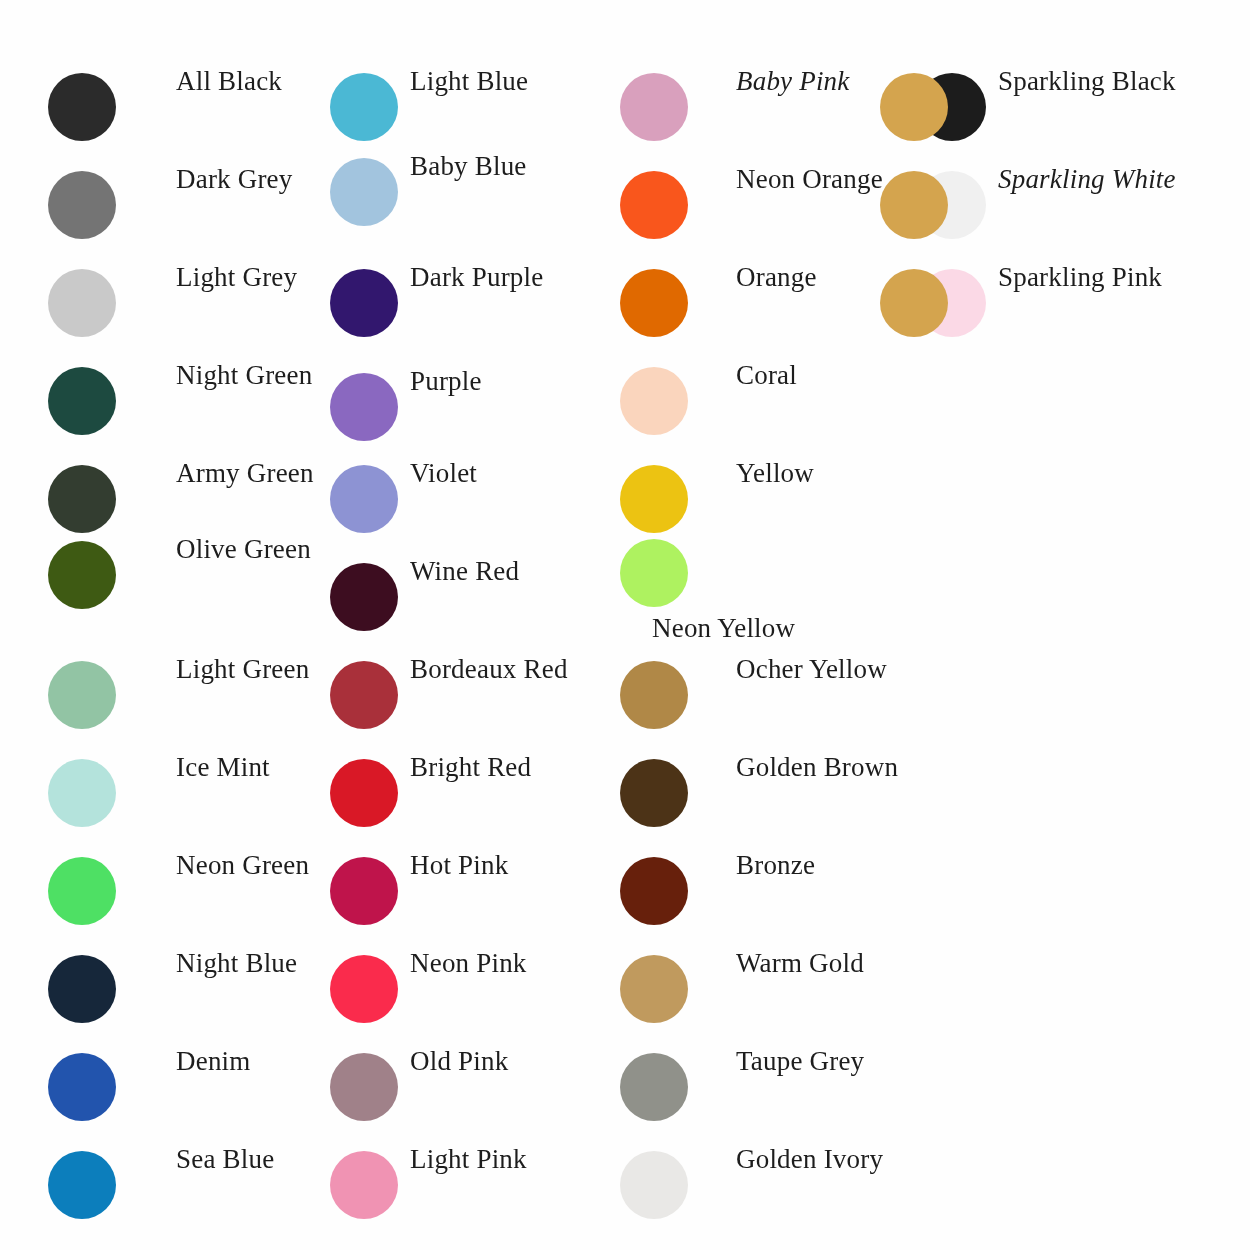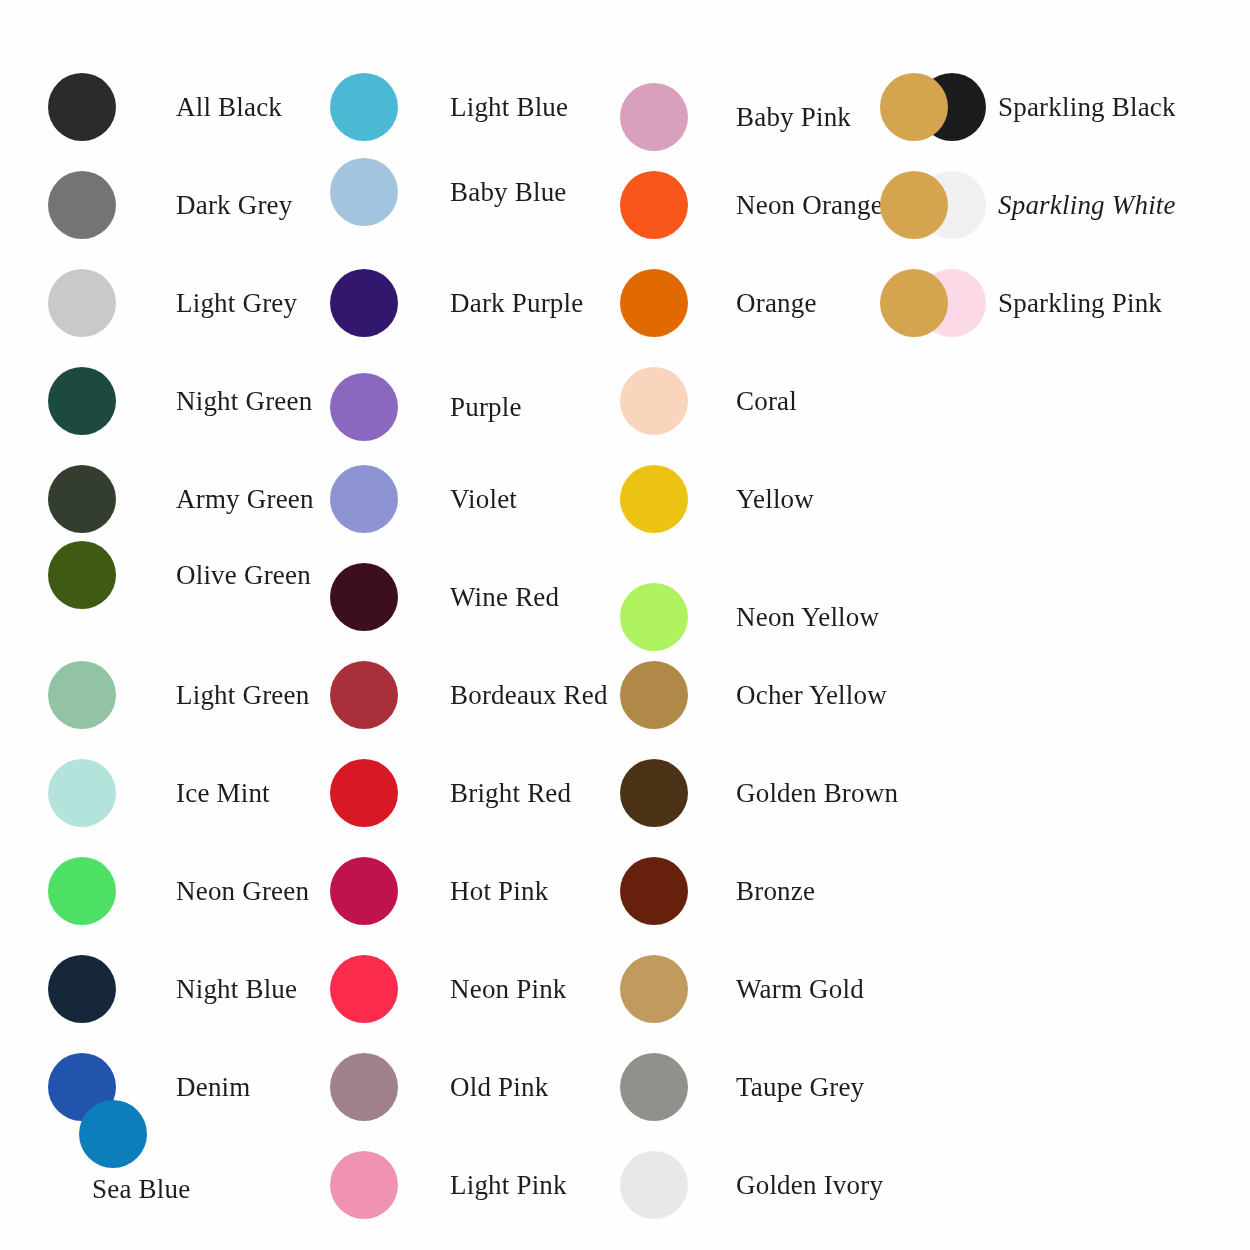--- a/index.html
+++ b/index.html
@@ -24,21 +24,20 @@
     background: #fefefe;
   }
   .swatch-column {
     position: absolute;
     top: 0;
     height: 1250px;
   }
   .swatch-row {
     position: absolute;
     display: flex;
-    align-items: center;
     height: 78px;
   }
   .swatch-dot-wrap {
     position: relative;
     width: 84px;
     height: 78px;
     flex: 0 0 84px;
   }
   .swatch-dot {
     position: absolute;
@@ -71,21 +70,21 @@
   .dual .swatch-dot-wrap {
     width: 120px;
     flex: 0 0 120px;
   }
   .col-1 { left: 44px; }
   .col-2 { left: 326px; }
   .col-3 { left: 616px; }
   .col-4 { left: 876px; }
 
   .col-1 .swatch-label { margin-left: 48px; }
-  .col-2 .swatch-label { margin-left: 40px; }
+  .col-2 .swatch-label { }
   .col-3 .swatch-label { margin-left: 36px; }
   .col-4 .swatch-label { margin-left: 2px; }
 </style>
 </head>
 <body>
 
 <div id="swatch-board">
   <div class="swatch-column col-1">
       <div class="swatch-row" style="top: 68px;">
         <div class="swatch-dot-wrap">
@@ -146,21 +145,21 @@
           <span class="swatch-dot" style="background: rgb(22, 39, 58);"></span>
         </div>
         <span class="swatch-label">Night Blue</span>
       </div>
       <div class="swatch-row" style="top: 1048px;">
         <div class="swatch-dot-wrap">
           <span class="swatch-dot" style="background: rgb(34, 84, 173);"></span>
         </div>
         <span class="swatch-label">Denim</span>
       </div>
-      <div class="swatch-row" style="top: 1092px; flex-direction: column;">
+      <div class="swatch-row" style="top: 1146px;">
         <div class="swatch-dot-wrap">
           <span class="swatch-dot" style="background: rgb(12, 126, 188);"></span>
         </div>
         <span class="swatch-label">Sea Blue</span>
       </div>
     </div>
   <div class="swatch-column col-2">
       <div class="swatch-row" style="top: 68px;">
         <div class="swatch-dot-wrap">
           <span class="swatch-dot" style="background: rgb(75, 184, 212);"></span>
@@ -228,21 +227,21 @@
         <span class="swatch-label">Old Pink</span>
       </div>
       <div class="swatch-row" style="top: 1146px;">
         <div class="swatch-dot-wrap">
           <span class="swatch-dot" style="background: rgb(240, 147, 179);"></span>
         </div>
         <span class="swatch-label">Light Pink</span>
       </div>
     </div>
   <div class="swatch-column col-3">
-      <div class="swatch-row" style="top: 78px;">
+      <div class="swatch-row" style="top: 68px; font-style: italic;">
         <div class="swatch-dot-wrap">
           <span class="swatch-dot" style="background: rgb(217, 160, 189);"></span>
         </div>
         <span class="swatch-label">Baby Pink</span>
       </div>
       <div class="swatch-row" style="top: 166px;">
         <div class="swatch-dot-wrap">
           <span class="swatch-dot" style="background: rgb(249, 86, 28);"></span>
         </div>
         <span class="swatch-label">Neon Orange</span>
@@ -258,21 +257,21 @@
           <span class="swatch-dot" style="background: rgb(250, 213, 189);"></span>
         </div>
         <span class="swatch-label">Coral</span>
       </div>
       <div class="swatch-row" style="top: 460px;">
         <div class="swatch-dot-wrap">
           <span class="swatch-dot" style="background: rgb(236, 195, 18);"></span>
         </div>
         <span class="swatch-label">Yellow</span>
       </div>
-      <div class="swatch-row" style="top: 578px;">
+      <div class="swatch-row" style="top: 531px; flex-direction: column;">
         <div class="swatch-dot-wrap">
           <span class="swatch-dot" style="background: rgb(174, 242, 96);"></span>
         </div>
         <span class="swatch-label">Neon Yellow</span>
       </div>
       <div class="swatch-row" style="top: 656px;">
         <div class="swatch-dot-wrap">
           <span class="swatch-dot" style="background: rgb(176, 136, 71);"></span>
         </div>
         <span class="swatch-label">Ocher Yellow</span>

